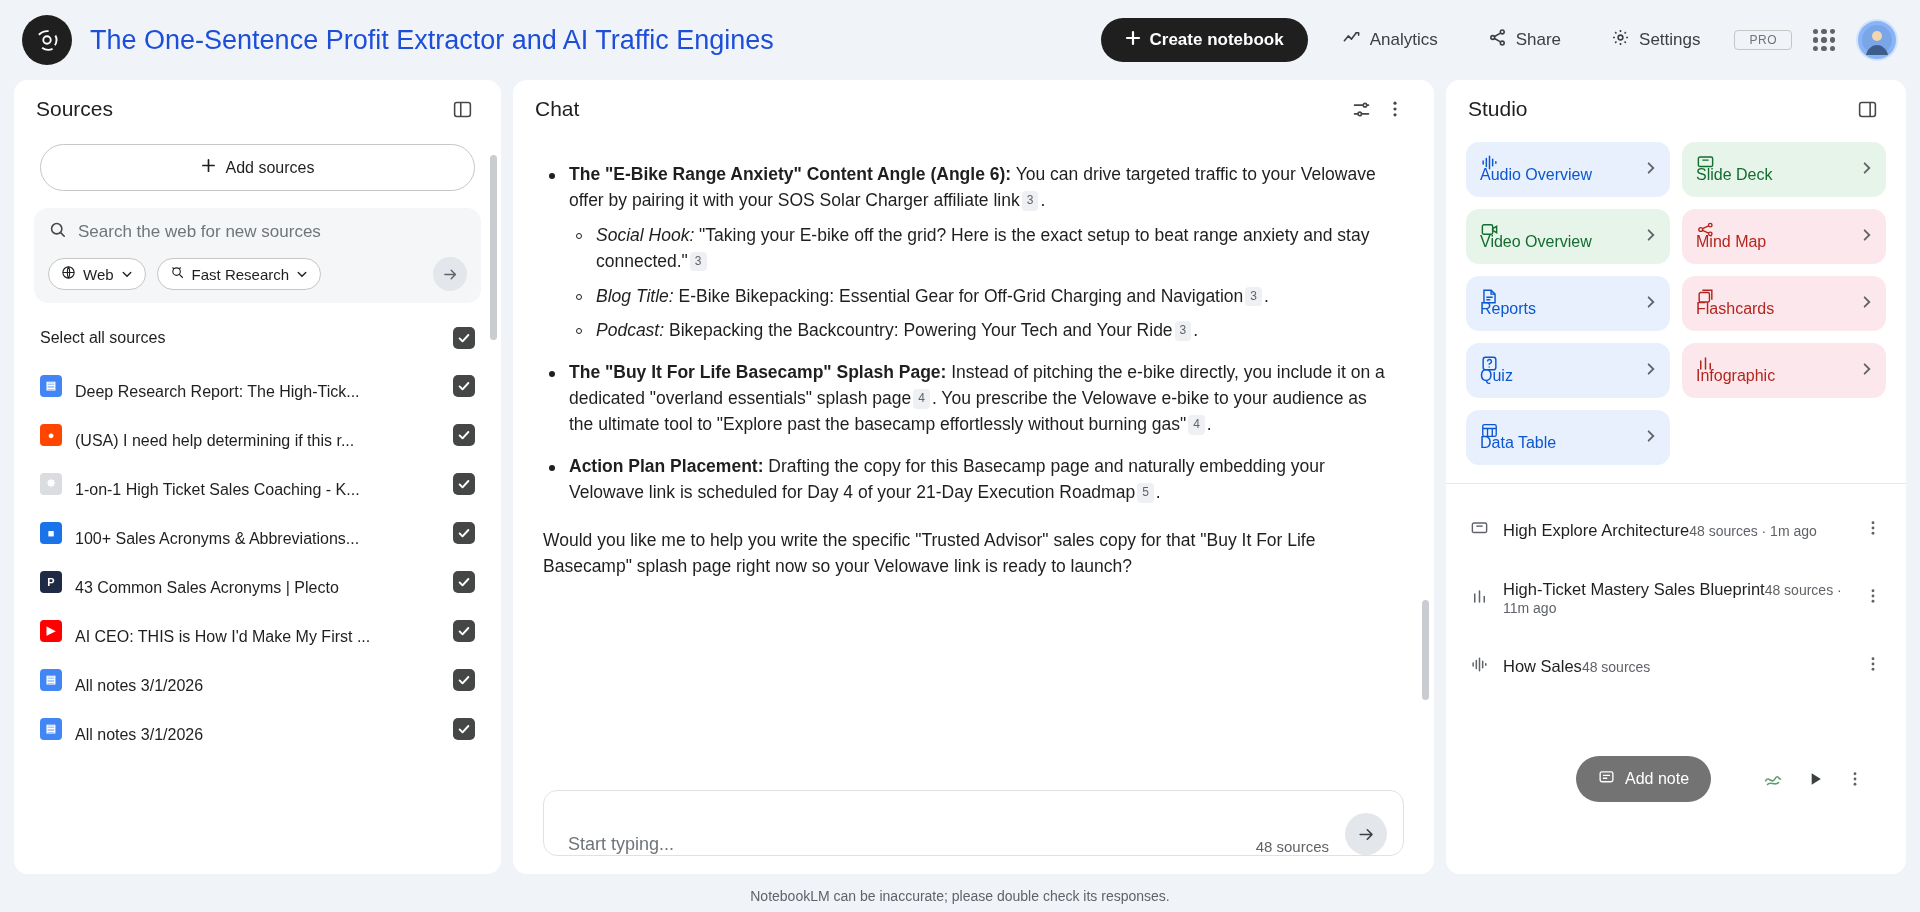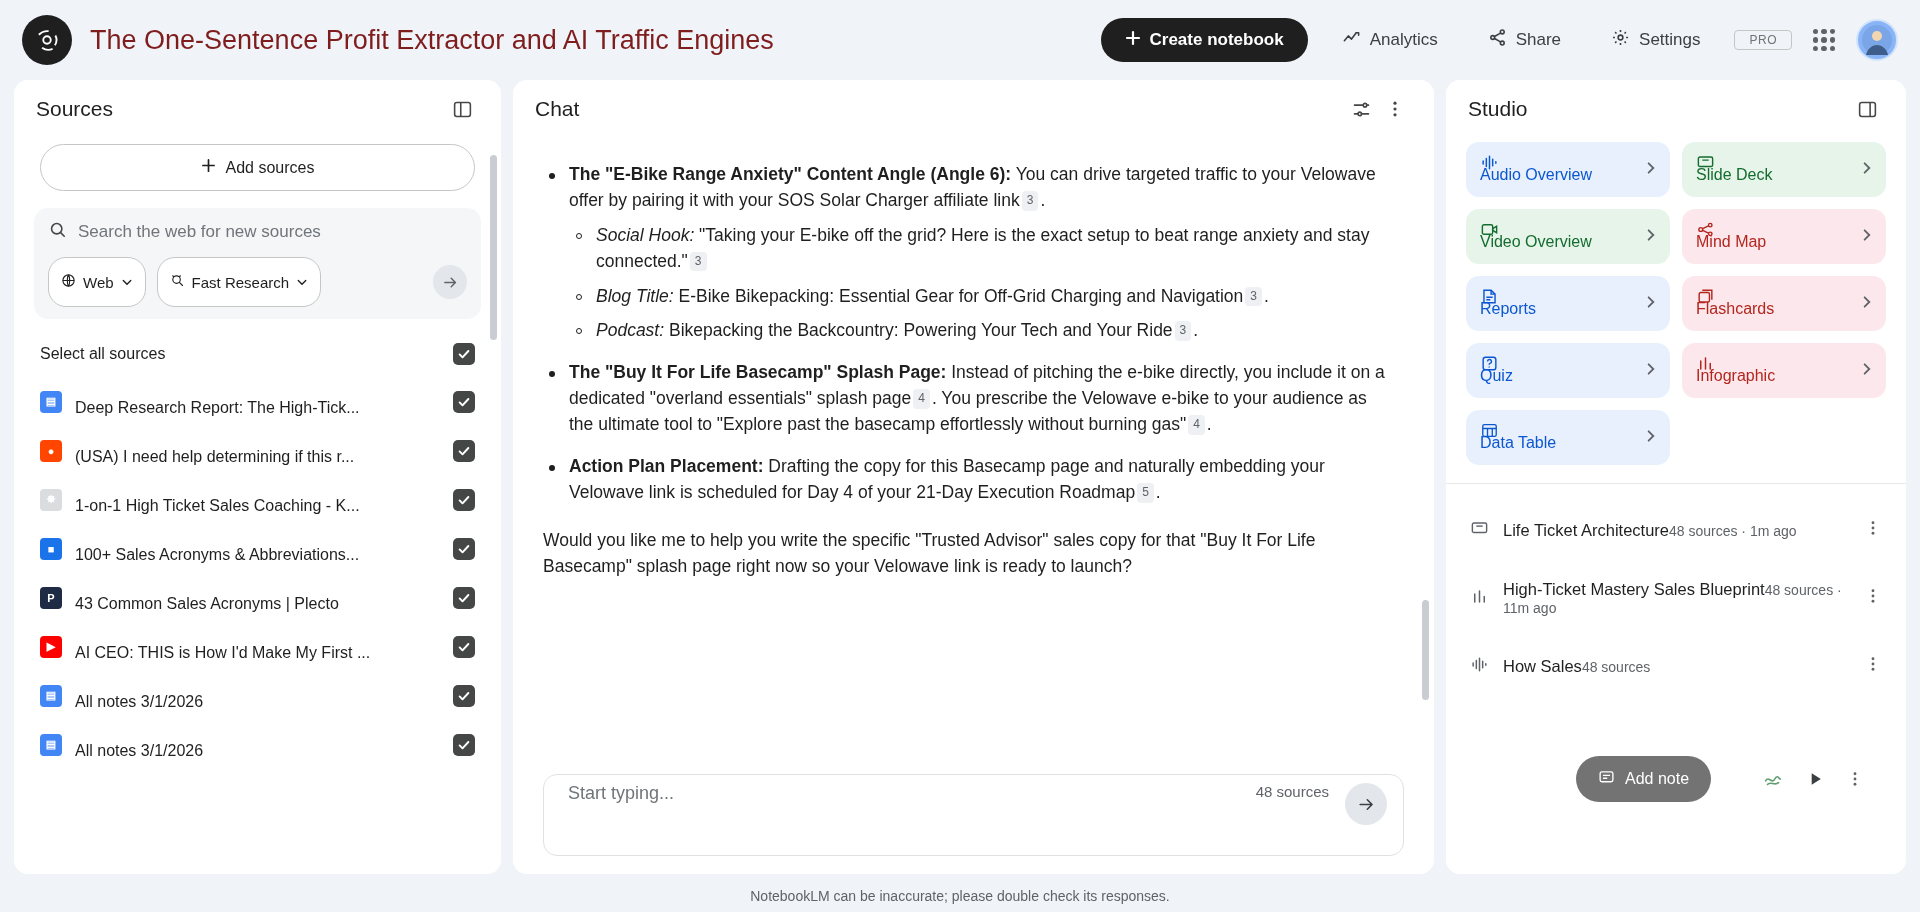--- a/index.html
+++ b/index.html
@@ -20,21 +20,21 @@
     gap: 18px;
   }
   .logo {
     width: 50px; height: 50px; border-radius: 50%;
     background: #1f1f1f;
     display: flex; align-items: center; justify-content: center;
     flex: 0 0 auto;
   }
   .app-title {
     font-size: 27px;
-    color: #7f1d1d;
+    color: #1d4ed8;
     font-weight: 400;
     white-space: nowrap;
     overflow: hidden;
     text-overflow: ellipsis;
   }
   .header-spacer { flex: 1 1 auto; }
   .btn-create {
     background: #1f1f1f; color: #fff;
     border-radius: 22px;
     height: 44px;
@@ -122,21 +122,21 @@
     border: 0; outline: 0; background: transparent;
     font-size: 17px; color: #5f6368;
     font-family: inherit;
     width: 100%;
   }
   .search-input::placeholder { color: #70757a; }
   .chip-row { display: flex; align-items: center; gap: 11px; margin-top: 14px; }
   .chip {
     border: 1px solid #c4c7c5;
     border-radius: 18px;
-    height: 50px;
+    height: 32px;
     display: flex; align-items: center; gap: 7px;
     padding: 0 12px;
     font-size: 15px; color: #1f1f1f;
     background: #fff;
     cursor: pointer;
     text-align: right;
   }
   .chip-spacer { flex: 1 1 auto; }
   .go-btn {
     width: 34px; height: 34px; border-radius: 50%;
@@ -237,22 +237,22 @@
     padding: 1px 5px;
     vertical-align: 2px;
     margin: 0 2px;
     cursor: pointer;
   }
   .closing-para { margin-top: 22px; }
   .composer {
     margin: 10px 30px 18px 30px;
     border: 1px solid #dfe1e5;
     border-radius: 14px;
-    height: 82px;
-    display: flex; align-items: flex-start;
+    height: 66px;
+    display: flex; align-items: flex-end;
     padding: 8px 16px 0 24px;
     gap: 16px;
     flex: 0 0 auto;
   }
   .composer input {
     border: 0; outline: 0; background: transparent;
     font-size: 18px; color: #5f6368;
     font-family: inherit;
     flex: 1 1 auto;
   }
@@ -686,21 +686,21 @@
               <path d="M6 3l5 5-5 5"></path>
             </svg></span></div>
       </div>
     <div class="studio-divider"></div>
     <div class="note-list" id="note-list">
         <div class="note-item">
           <span style="color:#5f6368;"><svg width="19" height="19" viewBox="0 0 24 24" fill="none" stroke="currentColor" stroke-width="1.8">
               <rect x="3" y="5" width="18" height="12" rx="2"></rect>
               <path d="M8 9h8"></path>
             </svg></span>
-          <span class="note-txt"><span class="note-title">Life Ticket Architecture</span><span class="note-sub">48 sources · 1m ago</span></span>
+          <span class="note-txt"><span class="note-title">High Explore Architecture</span><span class="note-sub">48 sources · 1m ago</span></span>
           <span class="kebab"><svg width="18" height="18" viewBox="0 0 24 24" fill="#5f6368">
               <circle cx="12" cy="5" r="1.9"></circle>
               <circle cx="12" cy="12" r="1.9"></circle>
               <circle cx="12" cy="19" r="1.9"></circle>
             </svg></span>
         </div>
         <div class="note-item">
           <span style="color:#5f6368;"><svg width="19" height="19" viewBox="0 0 24 24" fill="none" stroke="currentColor" stroke-width="1.9" stroke-linecap="round">
               <path d="M6 19V9M12 19V5M18 19v-7"></path>
             </svg></span>

